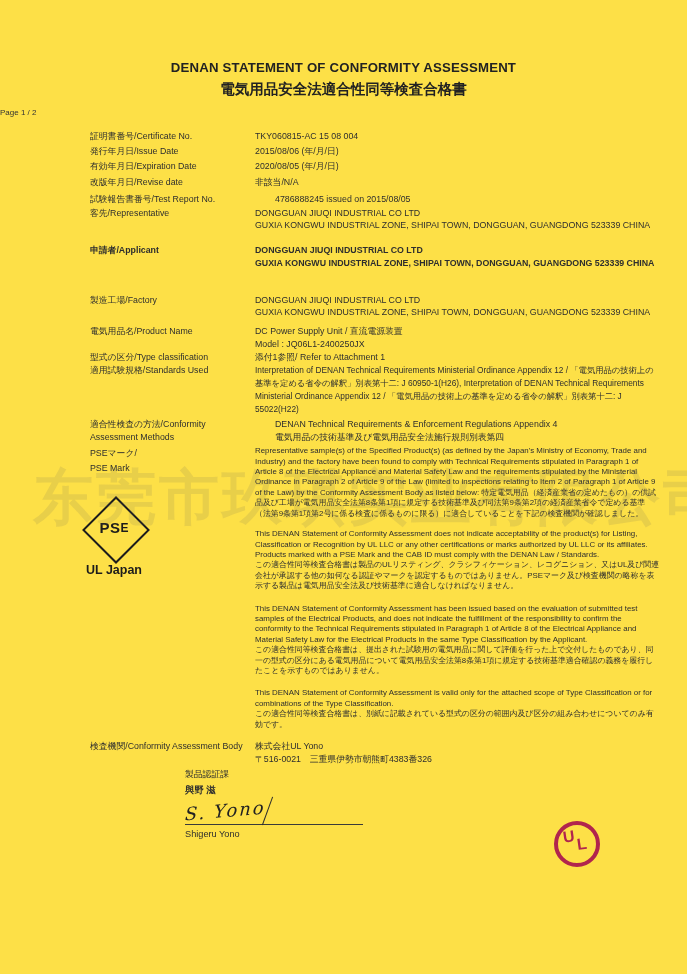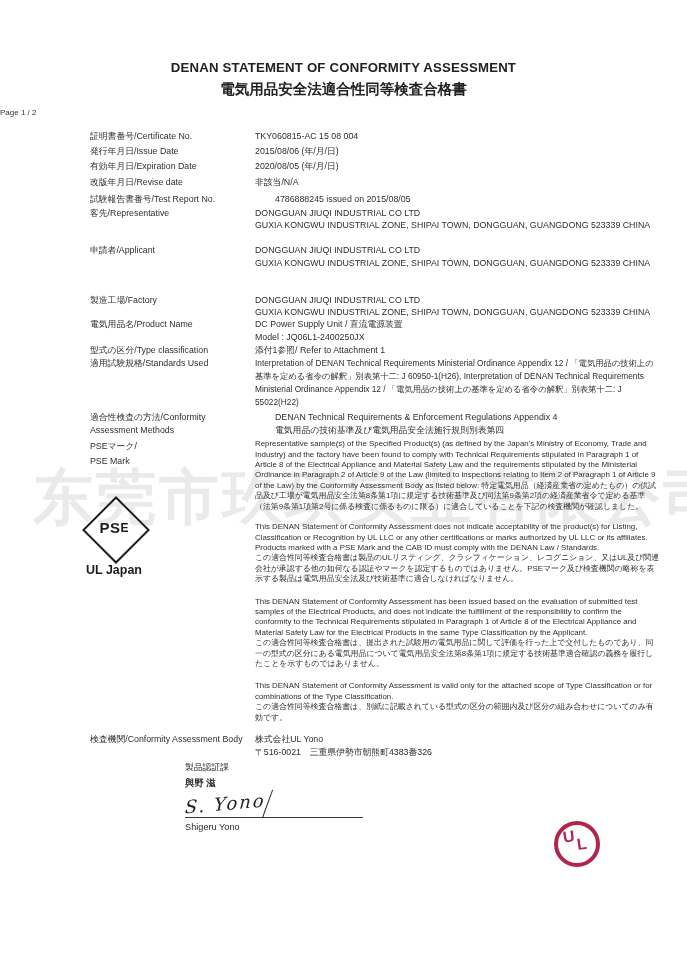--- a/index.html
+++ b/index.html
@@ -1,20 +1,20 @@
 <!DOCTYPE html>
 <html><head>
 <meta charset="utf-8">
 <style>
   html,body{margin:0;padding:0;background:#888;}
   .page{
     position:relative;
     width:687px;height:974px;
     margin:0 auto;
-    background:#ffffff;
+    background:#fde047;
     font-family:"Liberation Sans","DejaVu Sans",sans-serif;
     color:#2e2e2e;
     overflow:hidden;
   }
   .doc-title{
     margin-top:60px;
     text-align:center;
     font-size:13.2px;
     font-weight:bold;
     letter-spacing:.2px;
@@ -35,22 +35,22 @@
     color:#333;
   }
   .content{
     padding:12px 27px 0 90px;
   }
   .row{display:flex;font-size:8.8px;line-height:15.2px;}
   .row .label{flex:0 0 165px;max-width:165px;}
   .row .value{flex:1;}
   .row.tight{line-height:12.2px;}
   .row.med{line-height:13px;}
-  .mt2{margin-top:2px;gap:20px;} .mt6{margin-top:10px;} .mt7{}
-  .mt13{margin-top:13px;} .mt25{margin-top:25px;} .mt12{margin-top:12px;} .mt3{margin-top:3px;}
+  .mt2{margin-top:2px;gap:20px;} .mt6{margin-top:10px;} .mt7{margin-top:7px;}
+  .mt13{margin-top:13px;font-weight:bold;} .mt25{margin-top:25px;} .mt12{margin-top:12px;} .mt3{margin-top:3px;}
   .value .vline{display:block;}
   .standards .value{font-size:8.3px;line-height:12.9px;}
   .methods{line-height:13.2px;}
   .pse-row{margin-top:2px;}
   .pse-row .label .lbl-line{display:block;line-height:15px;}
   .para-text{font-size:7.9px;line-height:10.4px;text-align:left;}
   .disclaimer{margin-left:165px;font-size:7.9px;line-height:10.4px;}
   .cab-row .value{line-height:12.6px;}
   .sig-wrap{margin-left:95px;width:178px;}
   .sig-dept{font-size:8.8px;line-height:13px;}

